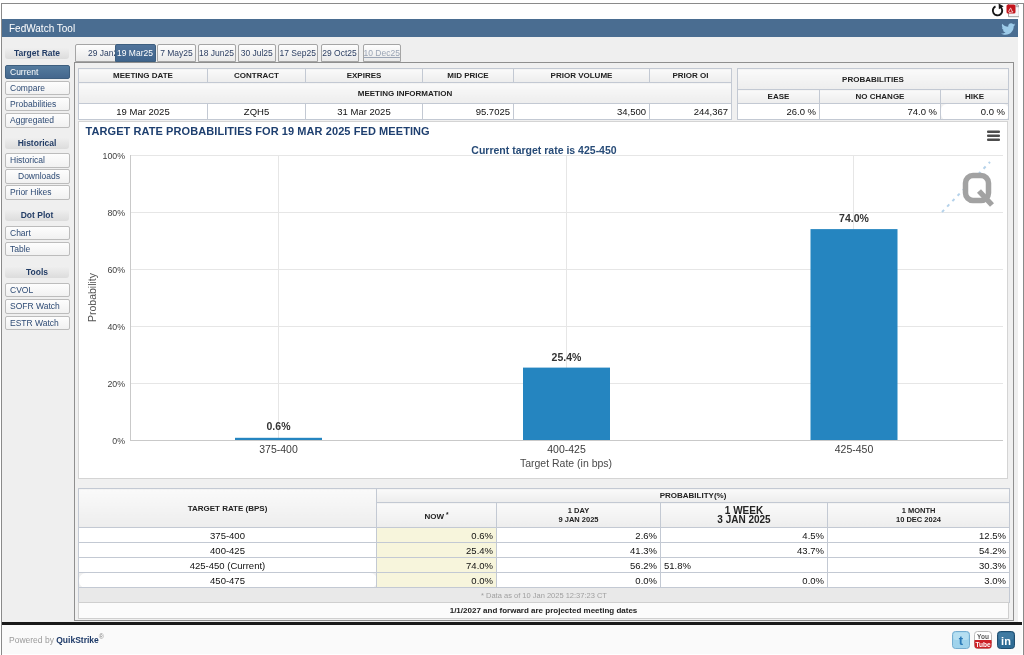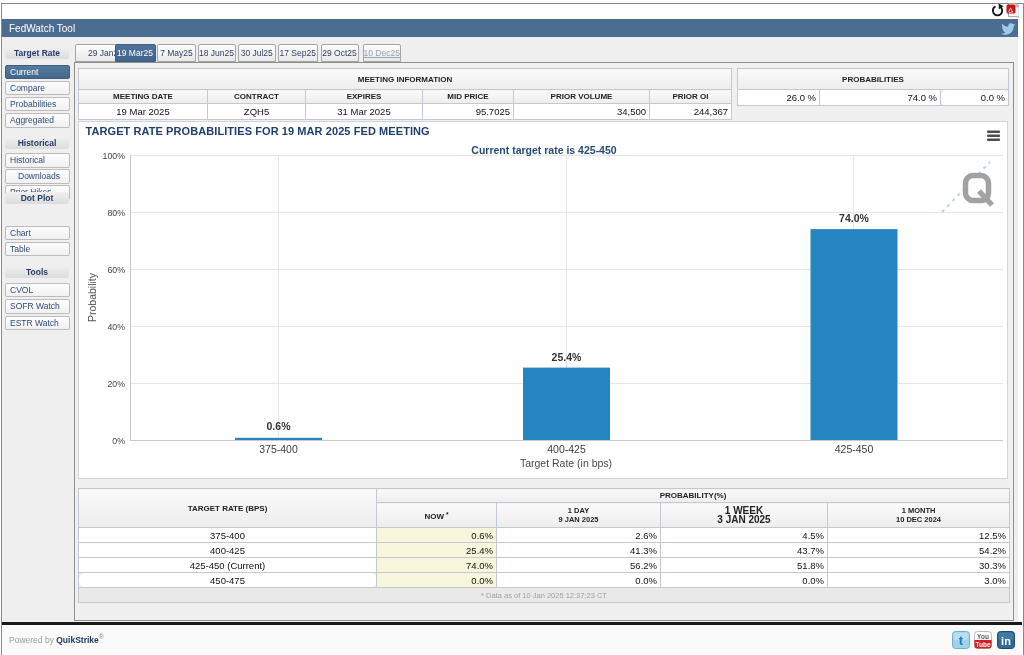--- a/index.html
+++ b/index.html
@@ -54,21 +54,21 @@
 
   <div class="abs sidehead" style="top:47px;">Target Rate</div>
   <div class="abs sideitem" style="top:64.5px;background:linear-gradient(#547b9e,#44678d);border-color:#3d5e7e;color:#fff;">Current</div>
   <div class="abs sideitem" style="top:80.7px;">Compare</div>
   <div class="abs sideitem" style="top:96.9px;">Probabilities</div>
   <div class="abs sideitem" style="top:113.1px;">Aggregated</div>
   <div class="abs sidehead" style="top:136.7px;">Historical</div>
   <div class="abs sideitem" style="top:153.2px;">Historical</div>
   <div class="abs sideitem" style="top:169.1px;padding-left:12px;">Downloads</div>
   <div class="abs sideitem" style="top:185px;">Prior Hikes</div>
-  <div class="abs sidehead" style="top:192px;">Dot Plot</div>
+  <div class="abs sidehead" style="top:209px;">Dot Plot</div>
   <div class="abs sideitem" style="top:225.6px;">Chart</div>
   <div class="abs sideitem" style="top:241.7px;">Table</div>
   <div class="abs sidehead" style="top:265.8px;">Tools</div>
   <div class="abs sideitem" style="top:282.9px;">CVOL</div>
   <div class="abs sideitem" style="top:299.4px;">SOFR Watch</div>
   <div class="abs sideitem" style="top:315.9px;">ESTR Watch</div>
 
   <div class="abs" style="left:74px;top:62px;width:940px;height:559px;border:1px solid #8f8f8f;background:#f0f0f0;box-sizing:border-box;"></div>
 
   <div class="abs tab" style="left:75px;width:49px;text-align:right;">29 Jan25</div>
@@ -84,30 +84,30 @@
     <table class="itbl">
       <colgroup>
           <col style="width:129px">
           <col style="width:98px">
           <col style="width:117px">
           <col style="width:91px">
           <col style="width:136px">
           <col style="width:82px">
         </colgroup>
       <tbody>
-          <tr>
-            <th colspan="6" style="height:20px;font-size:8px;">MEETING INFORMATION</th>
-          </tr>
-      <tr style="height:14px;">
+          <tr style="height:14px;">
             <th>MEETING DATE</th>
             <th>CONTRACT</th>
             <th>EXPIRES</th>
             <th>MID PRICE</th>
             <th>PRIOR VOLUME</th>
             <th>PRIOR OI</th>
+          </tr>
+      <tr>
+            <th colspan="6" style="height:20px;font-size:8px;">MEETING INFORMATION</th>
           </tr>
       <tr style="height:16px;">
             <td style="text-align:center;">19 Mar 2025</td>
             <td style="text-align:center;">ZQH5</td>
             <td style="text-align:center;">31 Mar 2025</td>
             <td style="text-align:right;">95.7025</td>
             <td style="text-align:right;">34,500</td>
             <td style="text-align:right;">244,367</td>
           </tr>
     </tbody>
@@ -117,20 +117,25 @@
   <div class="abs" style="left:737px;top:68px;">
     <table class="itbl">
       <colgroup>
           <col style="width:82px">
           <col style="width:121px">
           <col style="width:68px">
         </colgroup>
       <tbody>
           <tr>
             <th colspan="3" style="height:20px;font-size:8px;">PROBABILITIES</th>
+          </tr>
+      <tr style="height:14px;">
+            <th>EASE</th>
+            <th>NO CHANGE</th>
+            <th>HIKE</th>
           </tr>
       <tr style="height:16px;">
             <td style="text-align:right;">26.0 %</td>
             <td style="text-align:right;">74.0 %</td>
             <td style="text-align:right;border-radius:6px;">0.0 %</td>
           </tr>
     </tbody>
       </table>
   </div>
 
@@ -223,37 +228,38 @@
             <td style="text-align:center;">400-425</td>
             <td style="text-align:right;background:#f7f5dc;">25.4%</td>
             <td style="text-align:right;">41.3%</td>
             <td style="text-align:right;">43.7%</td>
             <td style="text-align:right;">54.2%</td>
           </tr>
       <tr style="height:15px;">
             <td style="text-align:center;">425-450 (Current)</td>
             <td style="text-align:right;background:#f7f5dc;">74.0%</td>
             <td style="text-align:right;">56.2%</td>
-            <td style="text-align:right;">51.8%</td>
+            <td style="text-align:left;">51.8%</td>
             <td style="text-align:right;">30.3%</td>
           </tr>
       <tr style="height:15px;">
             <td style="text-align:center;border-radius:7px;">450-475</td>
             <td style="text-align:right;background:#f7f5dc;">0.0%</td>
             <td style="text-align:right;">0.0%</td>
             <td style="text-align:right;">0.0%</td>
             <td style="text-align:right;">3.0%</td>
           </tr>
       <tr style="height:15px;">
             <td colspan="5" style="text-align:center;background:#e9e9e9;color:#a0a0a0;font-size:7.5px;">* Data as of 10 Jan 2025 12:37:23 CT</td>
           </tr>
     </tbody>
       </table>
   </div>
 
+  <div class="abs" style="left:78px;top:602px;width:929px;height:15px;border:1px solid #cfcfcf;background:#fbfbfb;text-align:center;font-size:8px;font-weight:bold;color:#222;line-height:15px;">1/1/2027 and forward are projected meeting dates</div>
 
   <div class="abs" id="socialicons" style="left:952px;top:631px;width:64px;height:19px;">
     <svg width="64" height="19">
 
       <rect x="0.5" y="0.5" width="17" height="17" rx="3" fill="#9fd3ec" stroke="#74add0"></rect>
       <rect x="1.5" y="1.5" width="15" height="7.5" rx="2.5" fill="#bce2f3" opacity="0.8"></rect>
       <text x="9" y="14" font-size="13" font-weight="bold" fill="#2a7ab8" text-anchor="middle" font-family="Liberation Sans">t</text>
 
       <rect x="22.5" y="0.5" width="17" height="17" rx="3" fill="#fff" stroke="#bbb"></rect>
       <rect x="22.5" y="9" width="17" height="8.5" rx="3" fill="#cc2027"></rect>

